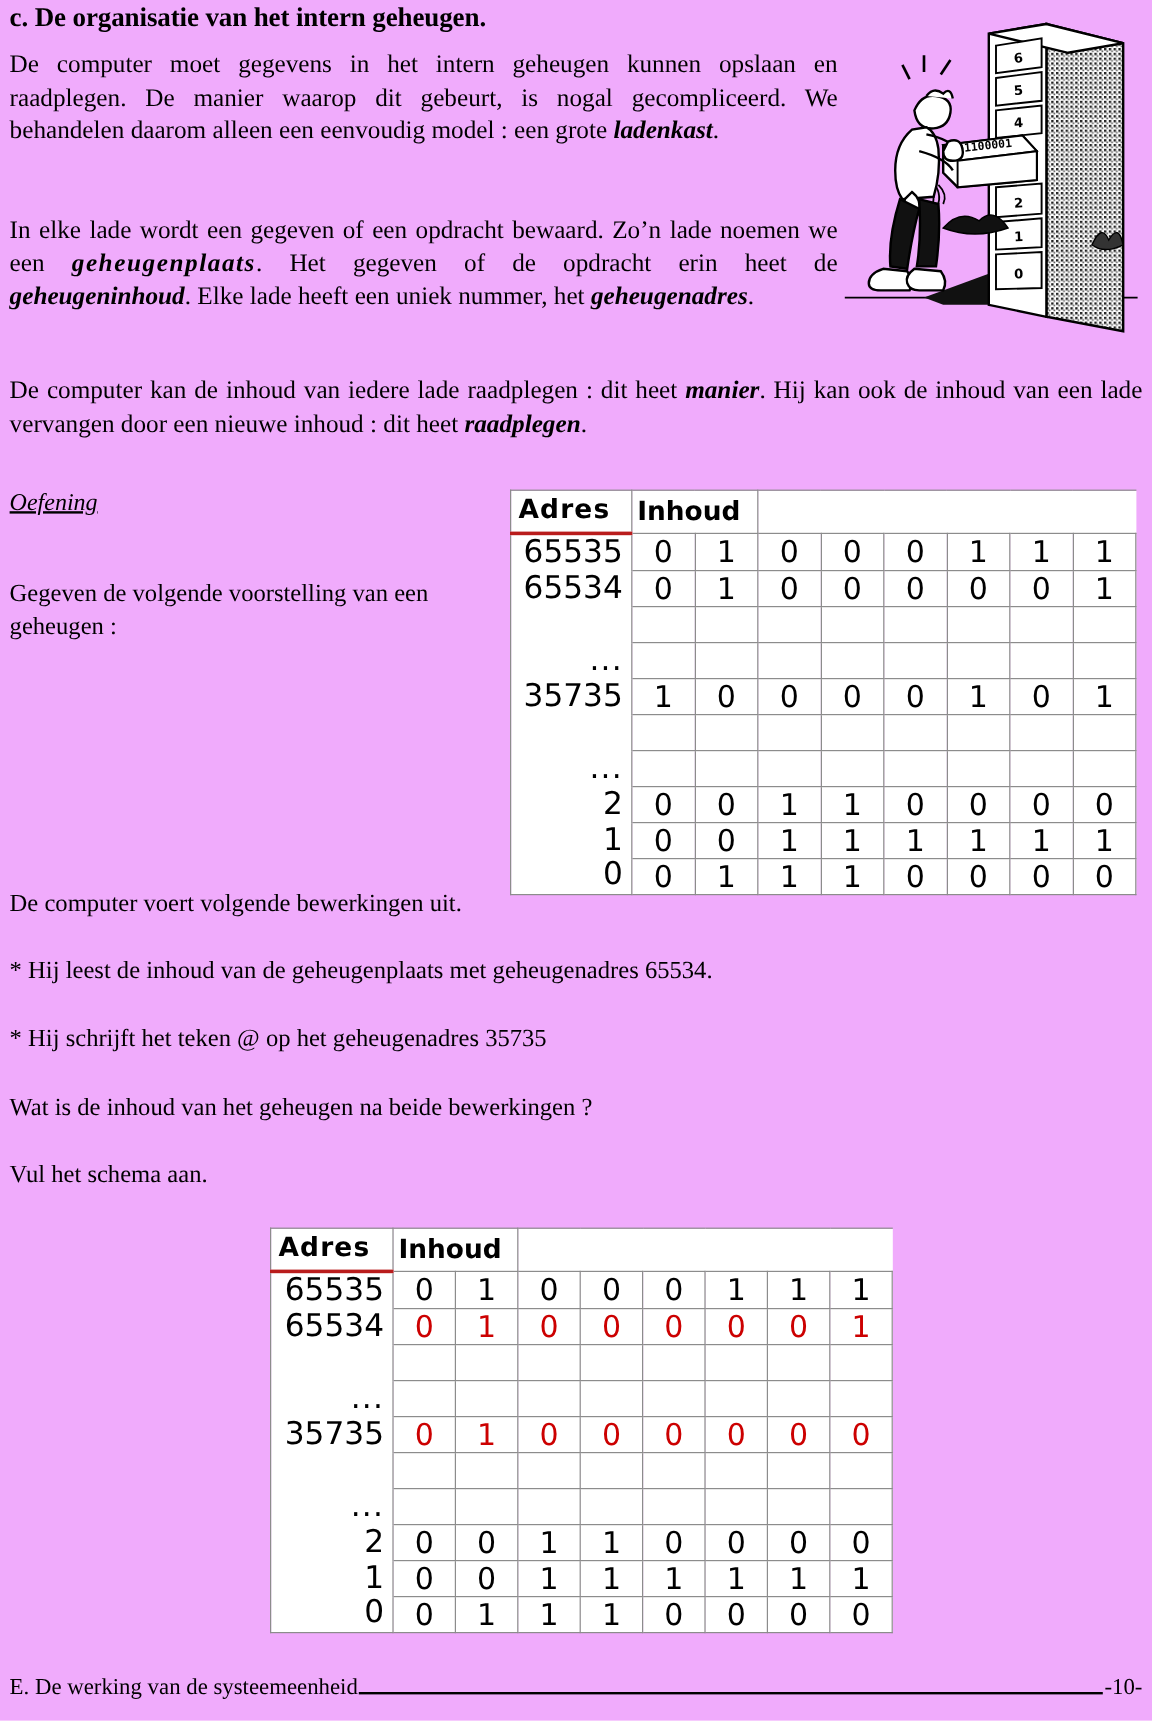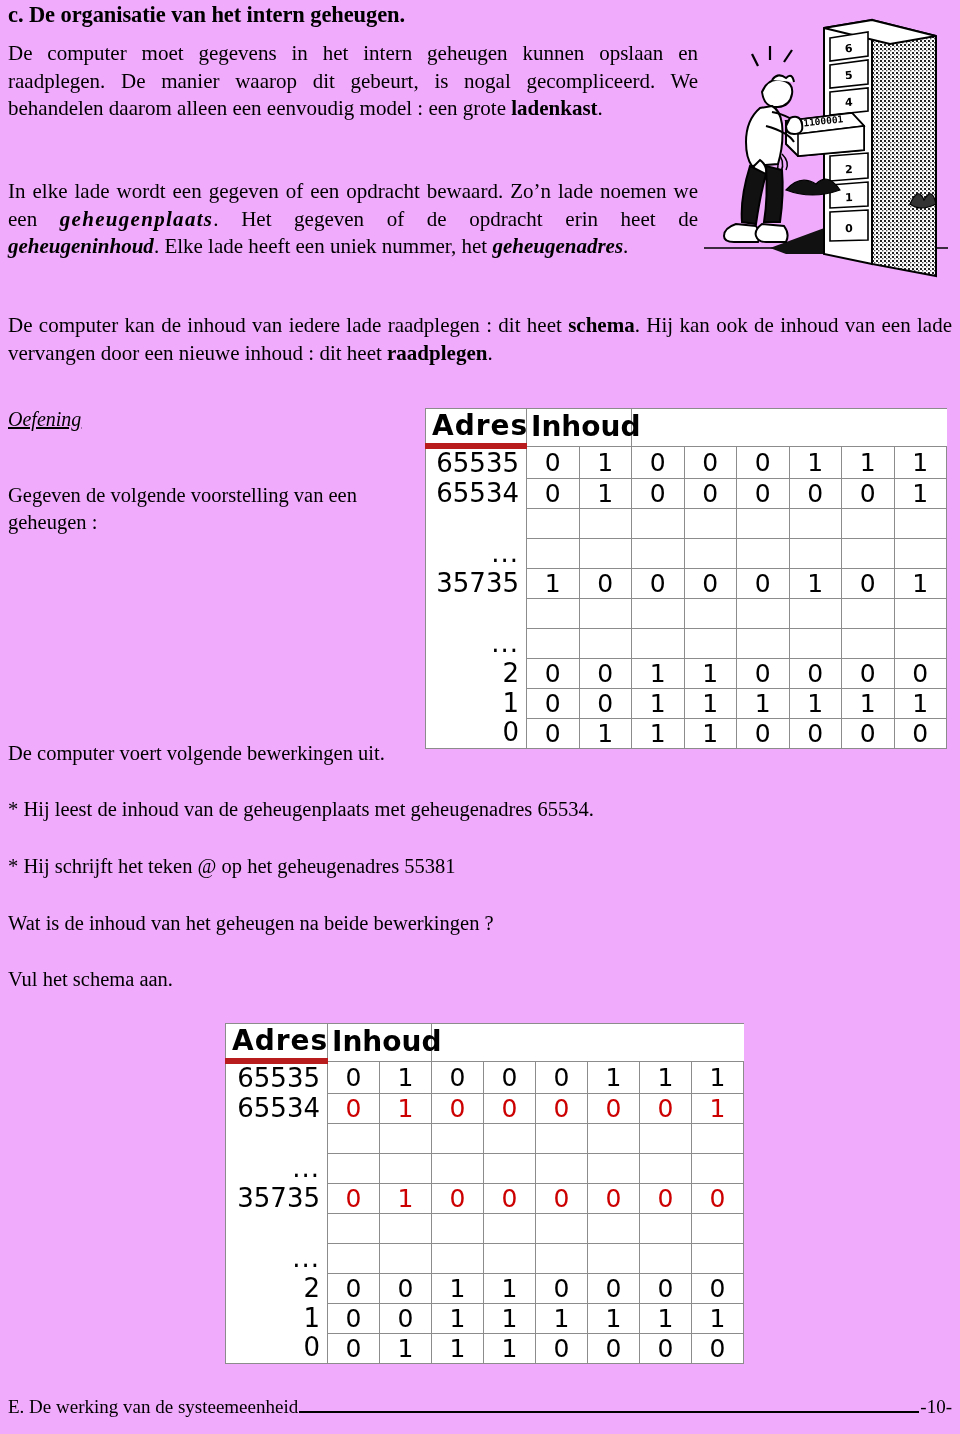--- a/index.html
+++ b/index.html
@@ -35,21 +35,21 @@
     font-size: 21px;
     line-height: 27.5px;
     text-align: justify;
     text-justify: inter-word;
   }
 
   .p1 { left: 8px;  top: 40px;  width: 690px; }
   .p2 { left: 8px;  top: 178px; width: 690px; }
   .p3 { left: 8px;  top: 312px; width: 944px; }
 
-  b.st { font-weight: bold; }
+  b.st { font-weight: bold; font-style: italic; }
   i.it { font-style: italic; font-weight: bold; }
   i.sp { font-weight: bold; letter-spacing: 1.3px; }
 
   .oefening {
     position: absolute;
     left: 8px;
     top: 408px;
     font-size: 20px;
     font-style: italic;
     text-decoration: underline;
@@ -93,42 +93,42 @@
     text-align: center;
     vertical-align: middle;
     font-size: 25px;
     font-weight: normal;
     height: 29px;
     line-height: 29px;
     background: #ffffff;
   }
   .memtable th {
     font-weight: bold;
-    font-size: 28px;
+    font-size: 22px;
     height: 34px;
     line-height: 34px;
     text-align: left;
     padding-left: 6px;
     letter-spacing: 1px;
   }
   .memtable th.inh {
     letter-spacing: 0px;
     padding-left: 4px;
     margin-top: 26px;
   }
   .memtable td.addr {
     text-align: right;
     padding-right: 7px;
     font-size: 26px;
     border-top: none;
     border-bottom: none;
     border-left: 1px solid #8c8c8c;
     border-right: 1px solid #8c8c8c;
   }
-  .memtable td.addr.first { border-top: 6px solid #b91c1c; }
+  .memtable td.addr.first { border-top: 3px solid #b91c1c; }
   .memtable td.addr.last  { border-bottom: 1px solid #8c8c8c; }
   .memtable td.dots {
     text-align: right;
     padding-right: 7px;
     font-size: 26px;
     letter-spacing: 1px;
     border-top: none;
     border-bottom: none;
     border-left: 1px solid #8c8c8c;
     border-right: 1px solid #8c8c8c;
@@ -178,21 +178,21 @@
 <body>
 
 <div id="page">
 
   <div class="heading">c. De organisatie van het intern geheugen.</div>
 
   <div class="para p1"><span>De computer moet gegevens in het intern geheugen kunnen opslaan en raadplegen. De manier waarop dit gebeurt, is nogal gecompliceerd. We behandelen daarom alleen een eenvoudig model : een grote </span><b class="st">ladenkast</b><span>.</span></div>
 
   <div class="para p2"><span>In elke lade wordt een gegeven of een opdracht bewaard. Zo’n lade noemen we een </span><i class="sp">geheugenplaats</i><span>. Het gegeven of de opdracht erin heet de </span><i class="it">geheugeninhoud</i><span>. Elke lade heeft een uniek nummer, het </span><i class="it">geheugenadres</i><span>.</span></div>
 
-  <div class="para p3"><span>De computer kan de inhoud van iedere lade raadplegen : dit heet </span><b class="st">schema</b><span>. Hij kan ook de inhoud van een lade vervangen door een nieuwe inhoud : dit heet </span><b class="st">raadplegen</b><span>.</span></div>
+  <div class="para p3"><span>De computer kan de inhoud van iedere lade raadplegen : dit heet </span><b class="st">manier</b><span>. Hij kan ook de inhoud van een lade vervangen door een nieuwe inhoud : dit heet </span><b class="st">raadplegen</b><span>.</span></div>
 
   <div id="illus">
     <svg viewBox="0 0 252 282" width="252" height="282" xmlns="http://www.w3.org/2000/svg">
       <defs>
         <pattern id="stipple" width="4" height="4" patternUnits="userSpaceOnUse">
           <rect width="4" height="4" fill="#ffffff"></rect>
           <rect x="0" y="0" width="2" height="2" fill="#222"></rect>
           <rect x="2" y="2" width="1.4" height="1.4" fill="#555"></rect>
         </pattern>
       </defs>
@@ -401,21 +401,21 @@
           <td>0</td>
           <td>0</td>
           <td>0</td>
           <td>0</td>
         </tr>
       </tbody>
   </table>
 
   <div class="voert">De computer voert volgende bewerkingen uit.</div>
   <div class="bullet b1">*  Hij leest de inhoud van de geheugenplaats met geheugenadres 65534.</div>
-  <div class="bullet b2">*  Hij schrijft het teken @ op het geheugenadres 55381</div>
+  <div class="bullet b2">*  Hij schrijft het teken @ op het geheugenadres 35735</div>
   <div class="bullet q1">Wat is de inhoud van het geheugen na beide bewerkingen ?</div>
   <div class="bullet q2">Vul het schema aan.</div>
 
   <table class="memtable" id="table2">
     <colgroup>
       <col class="c-addr">
         <col class="c-bit">
         <col class="c-bit">
         <col class="c-bit">
         <col class="c-bit">

